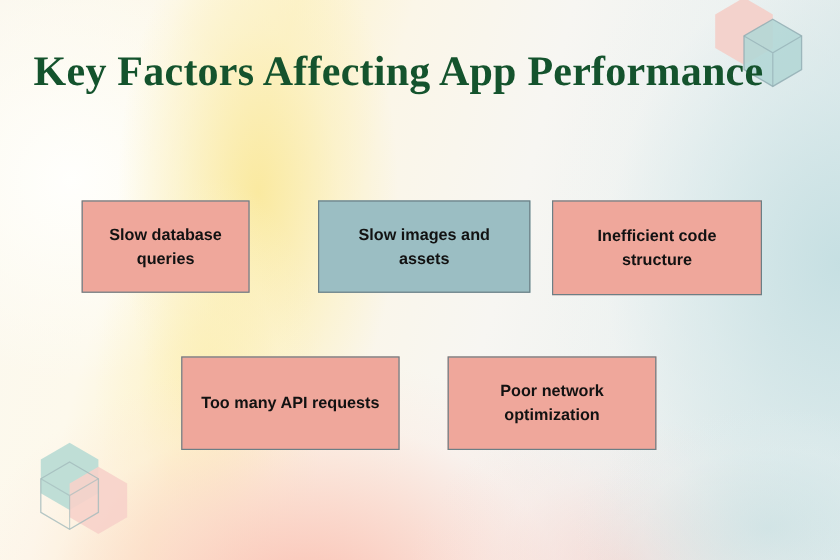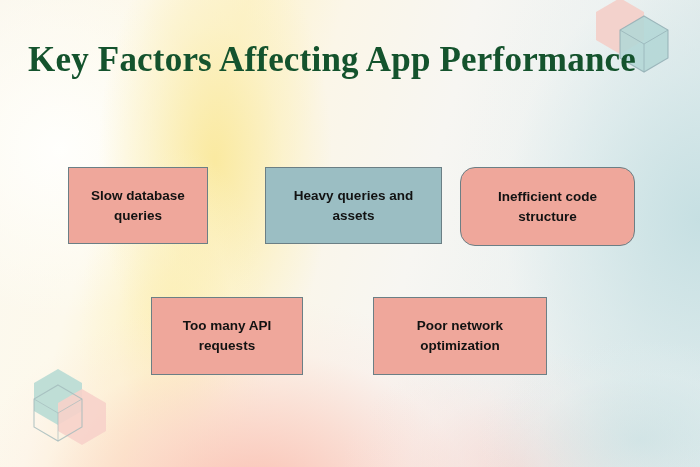--- a/index.html
+++ b/index.html
@@ -116,22 +116,22 @@
     font-size: 13.5px;
     font-weight: 700;
     line-height: 1.45;
     padding: 4px 10px;
   }
   .box.salmon { background-color: #efa79b; }
   .box.teal   { background-color: #9bbec3; }
 
   #box-0 { left: 68px;  top: 167px; width: 140px; height: 77px; }
   #box-1 { left: 265px; top: 167px; width: 177px; height: 77px; }
-  #box-2 { left: 460px; top: 167px; width: 175px; height: 79px; border-radius: 15px; }
-  #box-3 { left: 151px; top: 297px; width: 152px; height: 78px; }
+  #box-2 { left: 460px; top: 167px; width: 175px; height: 79px; }
+  #box-3 { left: 151px; top: 297px; width: 182px; height: 78px; }
   #box-4 { left: 373px; top: 297px; width: 174px; height: 78px; }
 
   .box-label { display: block; }
 </style>
 </head>
 <body>
 
 <div id="slide">
 
   <div class="bg-layer bg-base"></div>
@@ -161,21 +161,21 @@
     </svg>
   </div>
 
   <div id="title">Key Factors Affecting App Performance</div>
 
   <div class="box salmon" id="box-0">
     <span class="box-label">Slow database queries</span>
   </div>
 
   <div class="box teal" id="box-1">
-    <span class="box-label">Heavy queries and assets</span>
+    <span class="box-label">Slow images and assets</span>
   </div>
 
   <div class="box salmon" id="box-2">
     <span class="box-label">Inefficient code structure</span>
   </div>
 
   <div class="box salmon" id="box-3">
     <span class="box-label">Too many API requests</span>
   </div>
 

